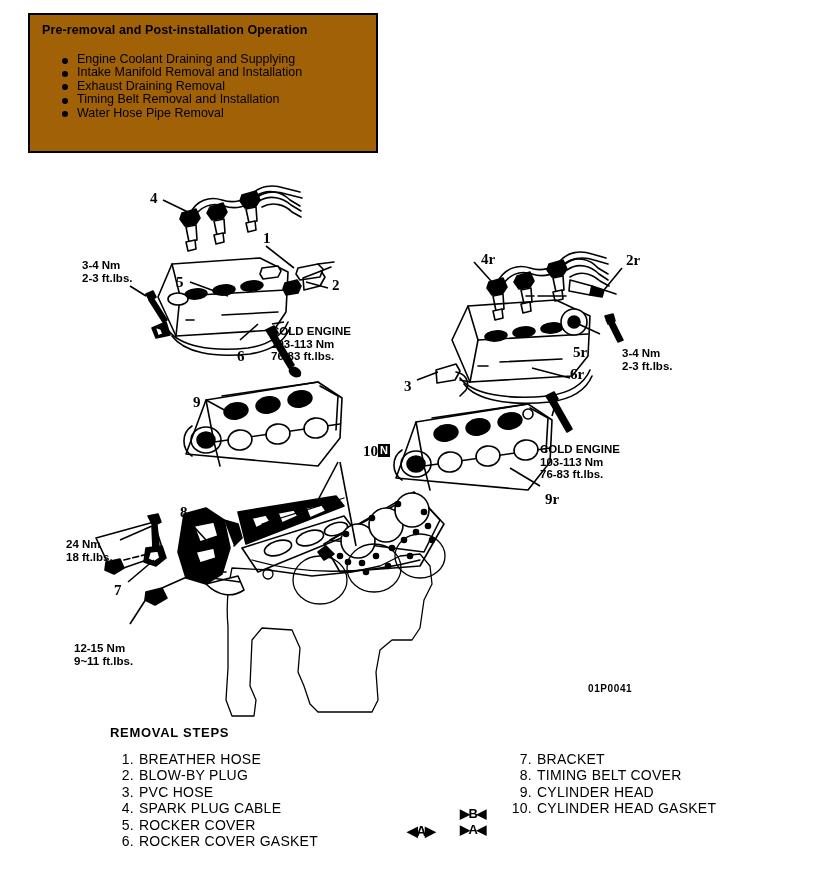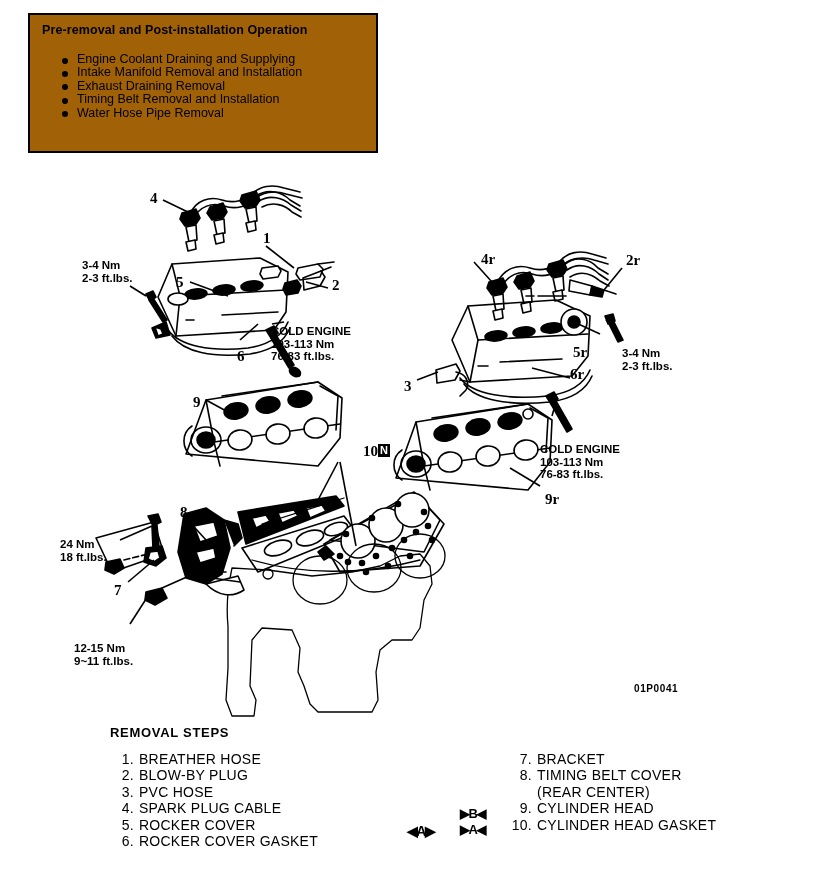--- a/index.html
+++ b/index.html
@@ -23,21 +23,21 @@
     font-size:12.5px;line-height:13.4px;position:relative;padding-left:17px;
     white-space:nowrap;
   }
   #prebox li:before{
     content:"";position:absolute;left:2px;top:4.5px;
     width:6px;height:6px;border-radius:50%;background:#000;
   }
   
   .spec{font-size:11.5px;font-weight:bold;line-height:12.6px;white-space:nowrap;margin-top:15px;}
   .callout{font-size:15px;font-weight:bold;font-family:"Liberation Serif",serif;}
-  .figcode{font-size:10px;font-weight:bold;letter-spacing:.6px;margin-left:46px;}
+  .figcode{font-size:10px;font-weight:bold;letter-spacing:.6px;}
   
   .nmark{
     display:inline-block;background:#000;color:#fff;font-size:11px;
     font-weight:bold;padding:0 2px;line-height:13px;vertical-align:2px;
     font-family:"Liberation Sans",sans-serif;
   }
   
   #steps{left:110px;top:725px;width:700px;}
   #steps .hdr{font-size:13px;font-weight:bold;letter-spacing:.7px;margin-bottom:25px;}
   .collist{font-size:14px;line-height:16.4px;letter-spacing:.25px;}
@@ -341,21 +341,21 @@
   <div>3-4 Nm</div>
   <div>2-3 ft.lbs.</div>
 </div>
 
 <div class="abs spec" style="left:540px;top:428px;">
   <div>COLD ENGINE</div>
   <div>103-113 Nm</div>
   <div>76-83 ft.lbs.</div>
 </div>
 
-<div class="abs spec" style="left:60px;top:523px;">
+<div class="abs spec" style="left:66px;top:523px;">
   <div>24 Nm</div>
   <div>18 ft.lbs.</div>
 </div>
 
 <div class="abs spec" style="left:74px;top:627px;">
   <div>12-15 Nm</div>
   <div>9~11 ft.lbs.</div>
 </div>
 
 <div class="abs callout" style="left:150px;top:190px;">4</div>
@@ -413,24 +413,20 @@
   <div class="collist" id="stepsR">
     <div class="row">
         <span class="num">7.</span>
         <span>BRACKET</span>
       </div>
     <div class="row">
         <span class="num">8.</span>
         <span>TIMING BELT COVER</span>
       </div>
     <div class="row">
-        <span class="num"></span>
-        <span>(REAR CENTER)</span>
-      </div>
-    <div class="row">
         <span class="num">9.</span>
         <span>CYLINDER HEAD</span>
       </div>
     <div class="row">
         <span class="num">10.</span>
         <span>CYLINDER HEAD GASKET</span>
       </div>
     <div id="markB9">▶B◀</div>
     <div id="markA10">▶A◀</div>
   </div>

